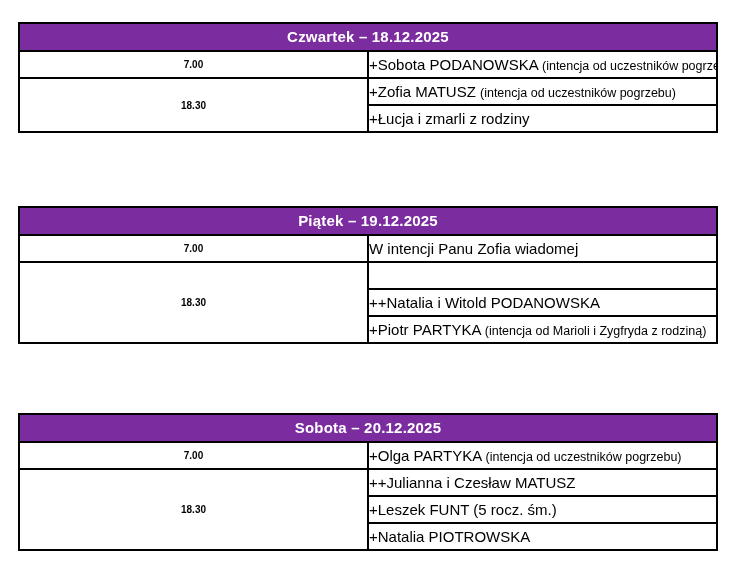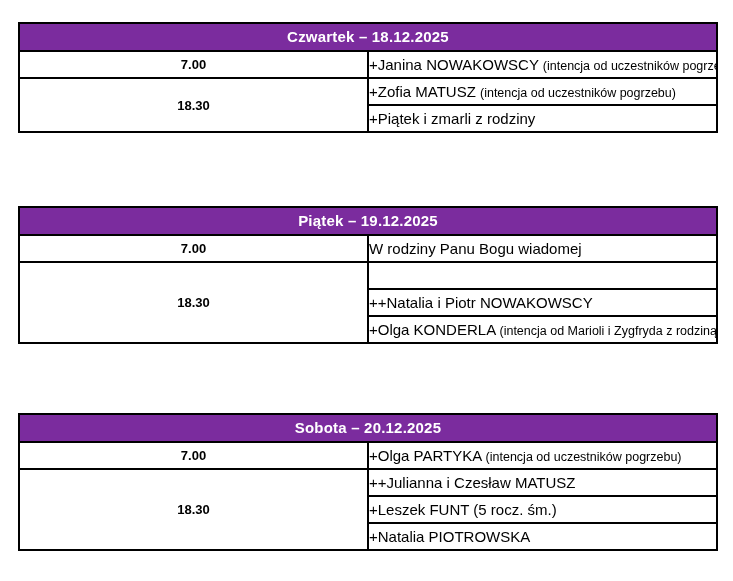--- a/index.html
+++ b/index.html
@@ -44,21 +44,21 @@
     font-size: 15px;
     text-align: center;
     height: 26px;
     line-height: 26px;
     letter-spacing: 0.2px;
   }
   .time {
     width: 68px;
     text-align: center;
     font-weight: bold;
-    font-size: 13px;
+    font-size: 10px;
     vertical-align: middle;
   }
   .intention {
     padding: 2px 0 2px 6px;
     font-size: 15px;
     height: 25px;
     vertical-align: middle;
     white-space: nowrap;
     overflow: hidden;
   }
@@ -72,52 +72,52 @@
 <div class="page">
 
   <div class="day-block b1">
     <table class="sched">
       <tbody>
           <tr>
         <td class="hdr" colspan="2" style="background: rgb(123, 44, 158); color: rgb(255, 255, 255);">Czwartek – 18.12.2025</td>
       </tr>
       <tr>
         <td class="time" rowspan="1">7.00</td>
-        <td class="intention"><span>+Janina NOWAKOWSCY </span><span class="note">(intencja od uczestników pogrzebu)</span></td>
+        <td class="intention"><span>+Sobota PODANOWSKA </span><span class="note">(intencja od uczestników pogrzebu)</span></td>
       </tr>
       <tr>
         <td class="time" rowspan="2">18.30</td>
         <td class="intention"><span>+Zofia MATUSZ </span><span class="note">(intencja od uczestników pogrzebu)</span></td>
       </tr>
       <tr>
-        <td class="intention"><span>+Piątek i zmarli z rodziny</span><span class="note"></span></td>
+        <td class="intention"><span>+Łucja i zmarli z rodziny</span><span class="note"></span></td>
       </tr>
     </tbody>
       </table>
   </div>
 
   <div class="day-block b2">
     <table class="sched">
       <tbody>
           <tr>
         <td class="hdr" colspan="2" style="background: rgb(123, 44, 158); color: rgb(255, 255, 255);">Piątek – 19.12.2025</td>
       </tr>
       <tr>
         <td class="time">7.00</td>
-        <td class="intention"><span>W rodziny Panu Bogu wiadomej</span><span class="note"></span></td>
+        <td class="intention"><span>W intencji Panu Zofia wiadomej</span><span class="note"></span></td>
       </tr>
       <tr>
         <td class="time" rowspan="3">18.30</td>
         <td class="intention"><span></span><span class="note"></span></td>
       </tr>
       <tr>
-        <td class="intention"><span>++Natalia i Piotr NOWAKOWSCY</span><span class="note"></span></td>
+        <td class="intention"><span>++Natalia i Witold PODANOWSKA</span><span class="note"></span></td>
       </tr>
       <tr>
-        <td class="intention"><span>+Olga KONDERLA </span><span class="note">(intencja od Marioli i Zygfryda z rodziną)</span></td>
+        <td class="intention"><span>+Piotr PARTYKA </span><span class="note">(intencja od Marioli i Zygfryda z rodziną)</span></td>
       </tr>
     </tbody>
       </table>
   </div>
 
   <div class="day-block b3">
     <table class="sched">
       <tbody>
           <tr>
         <td class="hdr" colspan="2" style="background: rgb(123, 44, 158); color: rgb(255, 255, 255);">Sobota – 20.12.2025</td>

